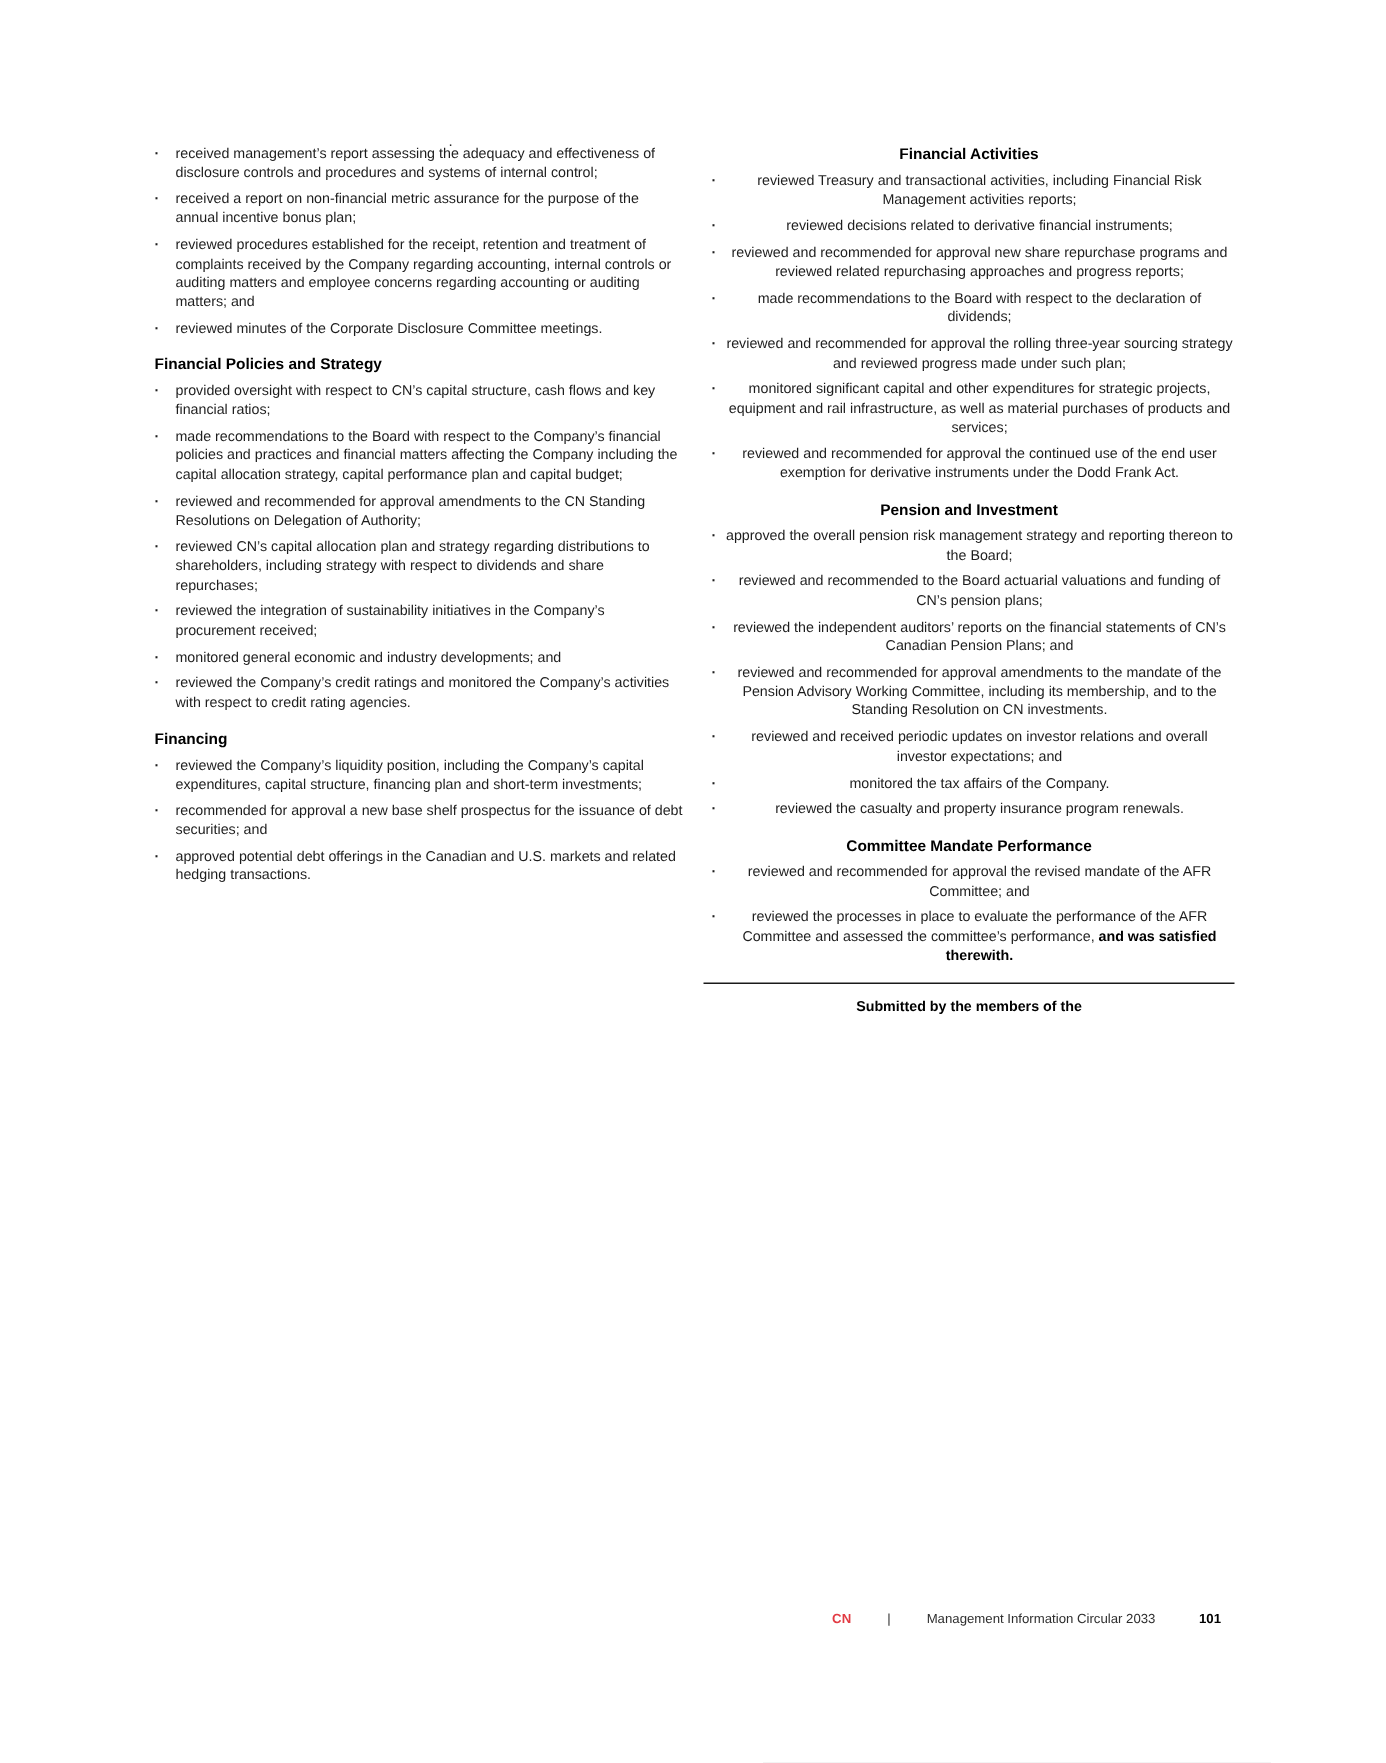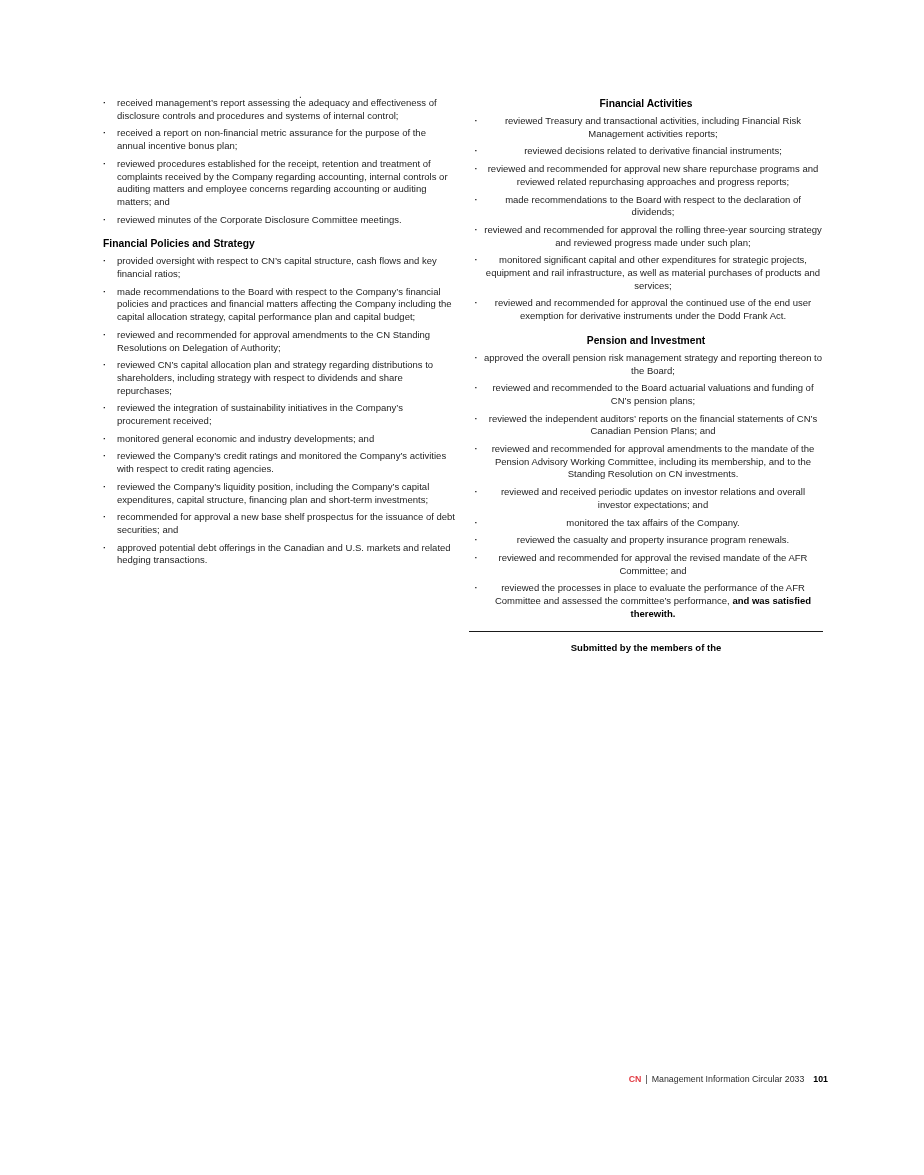--- a/index.html
+++ b/index.html
@@ -58,27 +58,28 @@
     position: absolute;
     left: 299px;
     top: 89px;
     font-size: 10px;
     color: #2a2a2a;
   }
 
   .footer {
     position: absolute;
     top: 1074px;
-    right: 96px;
+    right: 110px;
     display: flex;
     align-items: flex-end;
     font-size: 8.8px;
     line-height: 11px;
     color: #2e2e2e;
     white-space: nowrap;
+    gap: 20px;
   }
   .footer .brand { color: #e23b43; font-weight: bold; }
   .footer .sep   { margin: 0 4px; }
   .footer .page-num { font-weight: bold; margin-left: 9px; color: #000; }
 </style>
 </head>
 <body>
 
 <div class="page">
 
@@ -123,20 +124,21 @@
         <span class="bullet-text">reviewed the integration of sustainability initiatives in the Company’s procurement received;</span>
       </div>
       <div class="bullet-item">
         <span class="bullet-dot">·</span>
         <span class="bullet-text">monitored general economic and industry developments; and</span>
       </div>
       <div class="bullet-item">
         <span class="bullet-dot">·</span>
         <span class="bullet-text">reviewed the Company’s credit ratings and monitored the Company’s activities with respect to credit rating agencies.</span>
       </div>
+      <div class="section-heading">Financing</div>
       <div class="bullet-item">
         <span class="bullet-dot">·</span>
         <span class="bullet-text">reviewed the Company’s liquidity position, including the Company’s capital expenditures, capital structure, financing plan and short-term investments;</span>
       </div>
       <div class="bullet-item">
         <span class="bullet-dot">·</span>
         <span class="bullet-text">recommended for approval a new base shelf prospectus for the issuance of debt securities; and</span>
       </div>
       <div class="bullet-item">
         <span class="bullet-dot">·</span>
@@ -197,20 +199,21 @@
           <span class="bullet-text">reviewed and received periodic updates on investor relations and overall investor expectations; and</span>
         </div>
         <div class="bullet-item">
           <span class="bullet-dot">·</span>
           <span class="bullet-text">monitored the tax affairs of the Company.</span>
         </div>
         <div class="bullet-item">
           <span class="bullet-dot">·</span>
           <span class="bullet-text">reviewed the casualty and property insurance program renewals.</span>
         </div>
+        <div class="section-heading">Committee Mandate Performance</div>
         <div class="bullet-item">
           <span class="bullet-dot">·</span>
           <span class="bullet-text">reviewed and recommended for approval the revised mandate of the AFR Committee; and</span>
         </div>
         <div class="bullet-item">
           <span class="bullet-dot">·</span>
           <span class="bullet-text">reviewed the processes in place to evaluate the performance of the AFR Committee and assessed the committee’s performance, <strong>and was satisfied therewith.</strong></span>
         </div>
       </div>
     <hr class="divider-rule">

